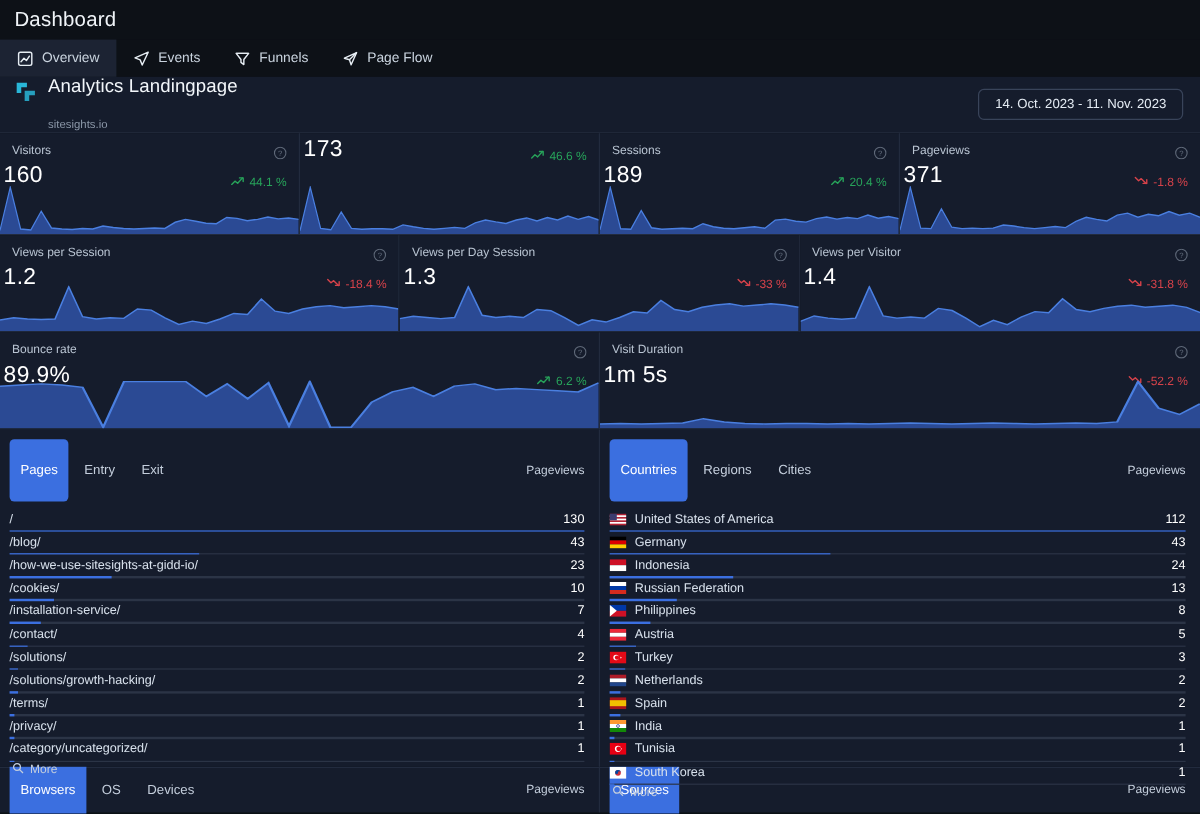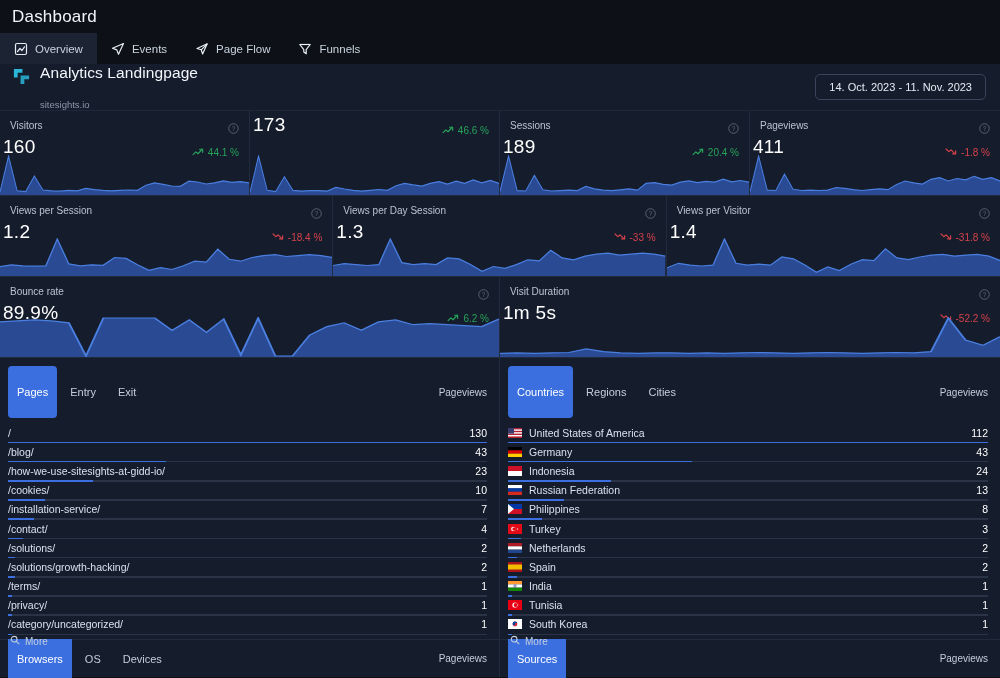--- a/index.html
+++ b/index.html
@@ -146,34 +146,34 @@
         <span>
           <svg viewBox="0 0 14 14">
             <path d="M12.5 1.5L1.5 6.2l4.3 1.7 1.7 4.3z" fill="none" stroke="#e6edf3" stroke-width="1.2" stroke-linejoin="round"></path>
           </svg>
         </span>
         <span>Events</span>
       </div>
       <div class="navtab">
         <span>
           <svg viewBox="0 0 14 14">
-            <path d="M12.2 1.8L2 6.5l4.2 1.3L7.6 12z" fill="none" stroke="#e6edf3" stroke-width="1.2" stroke-linejoin="round"></path>
-            <path d="M6.2 7.8L12.2 1.8" stroke="#e6edf3" stroke-width="1.2"></path>
+            <path d="M1.8 2.5h10.4L8.2 7.6v4.2L5.8 10V7.6z" fill="none" stroke="#e6edf3" stroke-width="1.2" stroke-linejoin="round"></path>
+            <path d="M1.8 2.5h10.4" stroke="#e6edf3" stroke-width="1.2"></path>
           </svg>
         </span>
-        <span>Page Flow</span>
+        <span>Funnels</span>
       </div>
       <div class="navtab">
         <span>
           <svg viewBox="0 0 14 14">
-            <path d="M1.8 2.5h10.4L8.2 7.6v4.2L5.8 10V7.6z" fill="none" stroke="#e6edf3" stroke-width="1.2" stroke-linejoin="round"></path>
-            <path d="M1.8 2.5h10.4" stroke="#e6edf3" stroke-width="1.2"></path>
+            <path d="M12.2 1.8L2 6.5l4.2 1.3L7.6 12z" fill="none" stroke="#e6edf3" stroke-width="1.2" stroke-linejoin="round"></path>
+            <path d="M6.2 7.8L12.2 1.8" stroke="#e6edf3" stroke-width="1.2"></path>
           </svg>
         </span>
-        <span>Funnels</span>
+        <span>Page Flow</span>
       </div>
     </div>
 
   <div class="siteheader">
     <div class="site-left">
       <span class="site-logo">
         <svg viewBox="0 0 20 20">
             <g fill="#29b6d8">
           <path d="M2 2h9v4H6v5H2z"></path>
               <path d="M9 9h9v4h-5v5H9z" opacity=".85"></path>
@@ -259,21 +259,21 @@
       </div>
       <div class="card">
         <div class="card-head">
           <div class="card-title">Pageviews</div>
           <span class="help"><svg viewBox="0 0 12 12">
               <circle cx="6" cy="6" r="5.2" fill="none" stroke="#9aa6b6" stroke-width="1"></circle>
               <text x="6" y="8.6" font-size="7" fill="#9aa6b6" text-anchor="middle" font-family="sans-serif">?</text>
             </svg></span>
         </div>
         <div class="card-body">
-          <div class="card-value">411</div>
+          <div class="card-value">371</div>
           <div class="trend down">
             <span><svg viewBox="0 0 14 10">
                 <path d="M1 2.2L4 5.2 6.5 3.2 11 7.6" fill="none" stroke="#d5424a" stroke-width="1.3" stroke-linecap="round" stroke-linejoin="round"></path>
                 <path d="M8.2 7.6H11.6V4.2" fill="none" stroke="#d5424a" stroke-width="1.3" stroke-linecap="round" stroke-linejoin="round"></path>
               </svg></span>
             <span>-1.8 %</span>
           </div>
         </div>
         <div class="spark">
           <svg viewBox="0 0 300 40" preserveAspectRatio="none" height="40">
@@ -645,20 +645,36 @@
               <div class="trow-val">8</div>
             </div>
             <div class="bartrack">
               <div class="barfill" style="width:7.1%"></div>
             </div>
           </div>
           <div class="trow">
             <div class="trow-line">
               <div class="trow-name">
                 <span class="flag"><svg viewBox="0 0 14 10" width="14" height="10">
+                    <rect width="14" height="3.34" fill="#ed2939"></rect>
+                    <rect y="3.34" width="14" height="3.33" fill="#fff"></rect>
+                    <rect y="6.67" width="14" height="3.33" fill="#ed2939"></rect>
+                  </svg></span>
+                <span>Austria</span>
+              </div>
+              <div class="trow-val">5</div>
+            </div>
+            <div class="bartrack">
+              <div class="barfill" style="width:4.5%"></div>
+            </div>
+          </div>
+          <div class="trow">
+            <div class="trow-line">
+              <div class="trow-name">
+                <span class="flag"><svg viewBox="0 0 14 10" width="14" height="10">
                     <rect width="14" height="10" fill="#e30a17"></rect>
                     <circle cx="5.4" cy="5" r="2.3" fill="#fff"></circle>
                     <circle cx="6.2" cy="5" r="1.85" fill="#e30a17"></circle>
                     <path d="M8.3 5l1.9-.6-1.2 1.6V4l1.2 1.6z" fill="#fff"></path>
                   </svg></span>
                 <span>Turkey</span>
               </div>
               <div class="trow-val">3</div>
             </div>
             <div class="bartrack">

